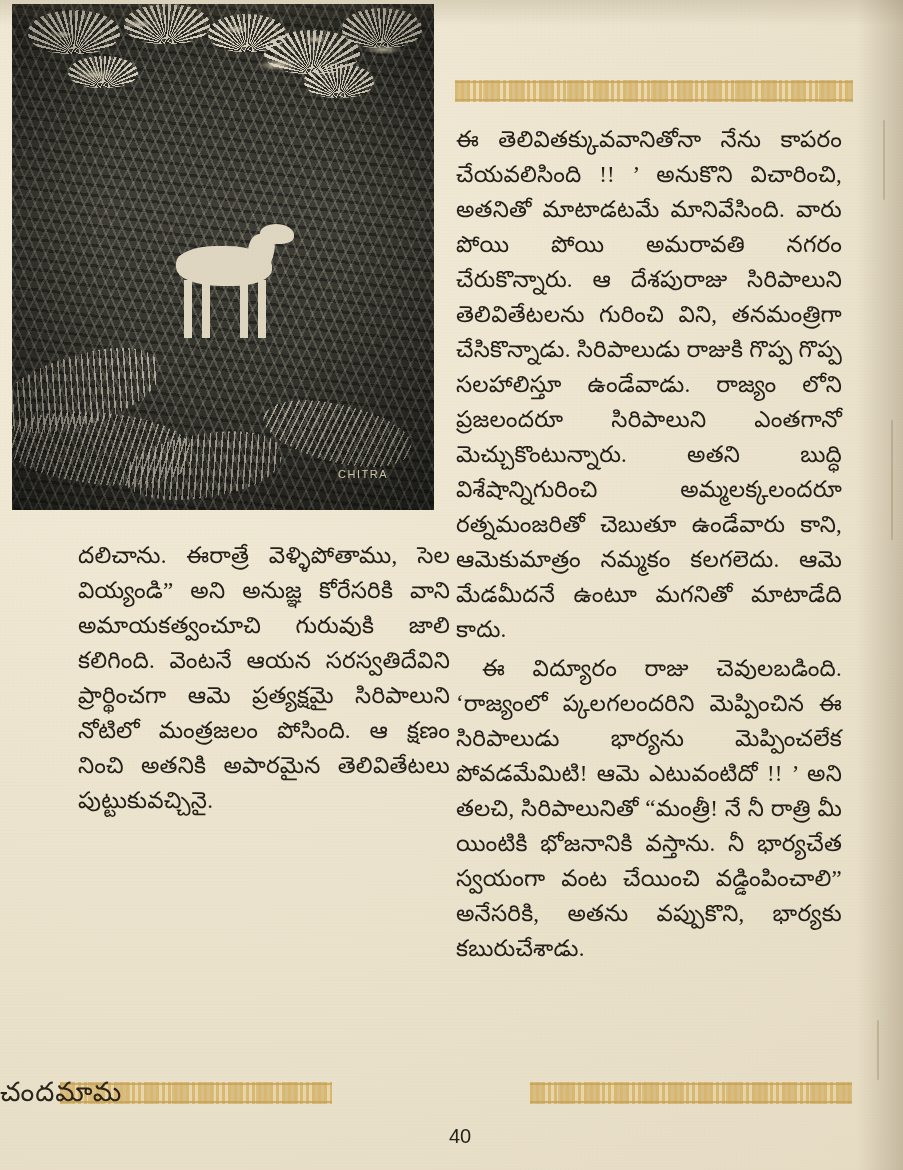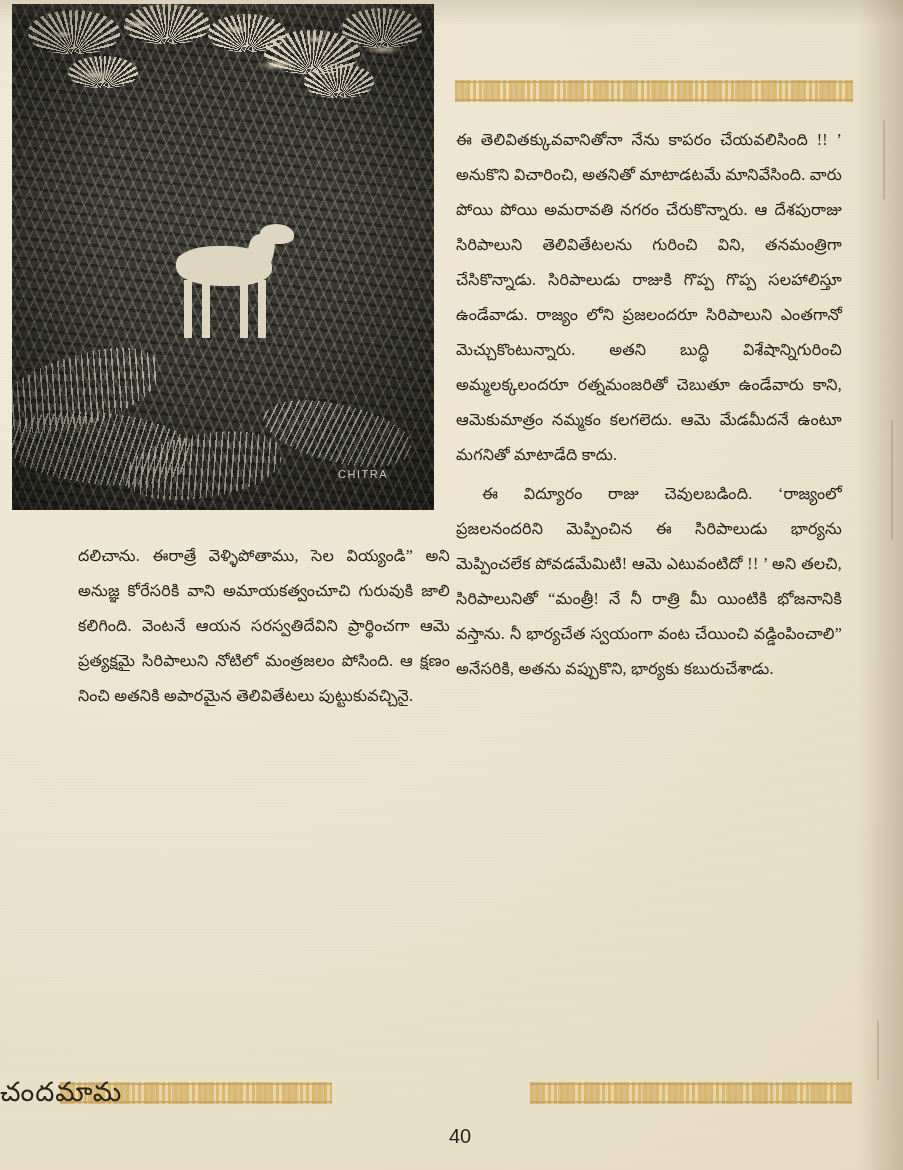--- a/index.html
+++ b/index.html
@@ -186,21 +186,21 @@
   #ornament-bottom-right {
     left: 530px;
     bottom: 66px;
     width: 322px;
   }
 
   
   .col {
     position: absolute;
     color: #221e17;
-    font-size: 16px;
+    font-size: 23px;
     line-height: 35px;
     letter-spacing: .2px;
     text-align: justify;
     text-justify: inter-word;
   }
   .col p {
     margin: 0 0 0 0;
   }
   .col p + p {
     margin-top: 4px;
@@ -286,21 +286,21 @@
   <div class="ornament-band" id="ornament-top-right"></div>
   <div class="ornament-band" id="ornament-bottom-left"></div>
   <div class="ornament-band" id="ornament-bottom-right"></div>
 
   <div class="col" id="col-left">
     <p>దలిచాను. ఈరాత్రే వెళ్ళిపోతాము, సెల వియ్యండి” అని అనుజ్ఞ కోరేసరికి వాని అమాయకత్వంచూచి గురువుకి జాలి కలిగింది. వెంటనే ఆయన సరస్వతిదేవిని ప్రార్థించగా ఆమె ప్రత్యక్షమై సిరిపాలుని నోటిలో మంత్రజలం పోసింది. ఆ క్షణం నించి అతనికి అపారమైన తెలివితేటలు పుట్టుకువచ్చినై.</p>
   </div>
 
   <div class="col" id="col-right">
     <p>ఈ తెలివితక్కువవానితోనా నేను కాపరం చేయవలిసింది !! ’ అనుకొని విచారించి, అతనితో మాటాడటమే మానివేసింది. వారు పోయి పోయి అమరావతి నగరం చేరుకొన్నారు. ఆ దేశపురాజు సిరిపాలుని తెలివితేటలను గురించి విని, తనమంత్రిగా చేసికొన్నాడు. సిరిపాలుడు రాజుకి గొప్ప గొప్ప సలహాలిస్తూ ఉండేవాడు. రాజ్యం లోని ప్రజలందరూ సిరిపాలుని ఎంతగానో మెచ్చుకొంటున్నారు. అతని బుద్ధి విశేషాన్నిగురించి అమ్మలక్కలందరూ రత్నమంజరితో చెబుతూ ఉండేవారు కాని, ఆమెకుమాత్రం నమ్మకం కలగలెదు. ఆమె మేడమీదనే ఉంటూ మగనితో మాటాడేది కాదు.</p>
-    <p class="indent">ఈ విద్యూరం రాజు చెవులబడింది. ‘రాజ్యంలో ప్రజలనందరిని మెప్పించిన ఈ సిరిపాలుడు భార్యను మెప్పించలేక పోవడమేమిటి! ఆమె ఎటువంటిదో !! ’ అని తలచి, సిరిపాలునితో “మంత్రీ! నే నీ రాత్రి మీ యింటికి భోజనానికి వస్తాను. నీ భార్యచేత స్వయంగా వంట చేయించి వడ్డింపించాలి” అనేసరికి, అతను వప్పుకొని, భార్యకు కబురుచేశాడు.</p>
+    <p class="indent">ఈ విద్యూరం రాజు చెవులబడింది. ‘రాజ్యంలో ప్కలగలందరిని మెప్పించిన ఈ సిరిపాలుడు భార్యను మెప్పించలేక పోవడమేమిటి! ఆమె ఎటువంటిదో !! ’ అని తలచి, సిరిపాలునితో “మంత్రీ! నే నీ రాత్రి మీ యింటికి భోజనానికి వస్తాను. నీ భార్యచేత స్వయంగా వంట చేయించి వడ్డింపించాలి” అనేసరికి, అతను వప్పుకొని, భార్యకు కబురుచేశాడు.</p>
   </div>
 
   <div id="masthead">చందమామ</div>
   <div id="page-number">40</div>
 
   <div class="crease" style="right:18px; top:120px; height:80px;"></div>
   <div class="crease" style="right:10px; top:420px; height:120px;"></div>
   <div class="crease" style="right:24px; bottom:90px; height:60px;"></div>
 
   <div id="grain"></div>

